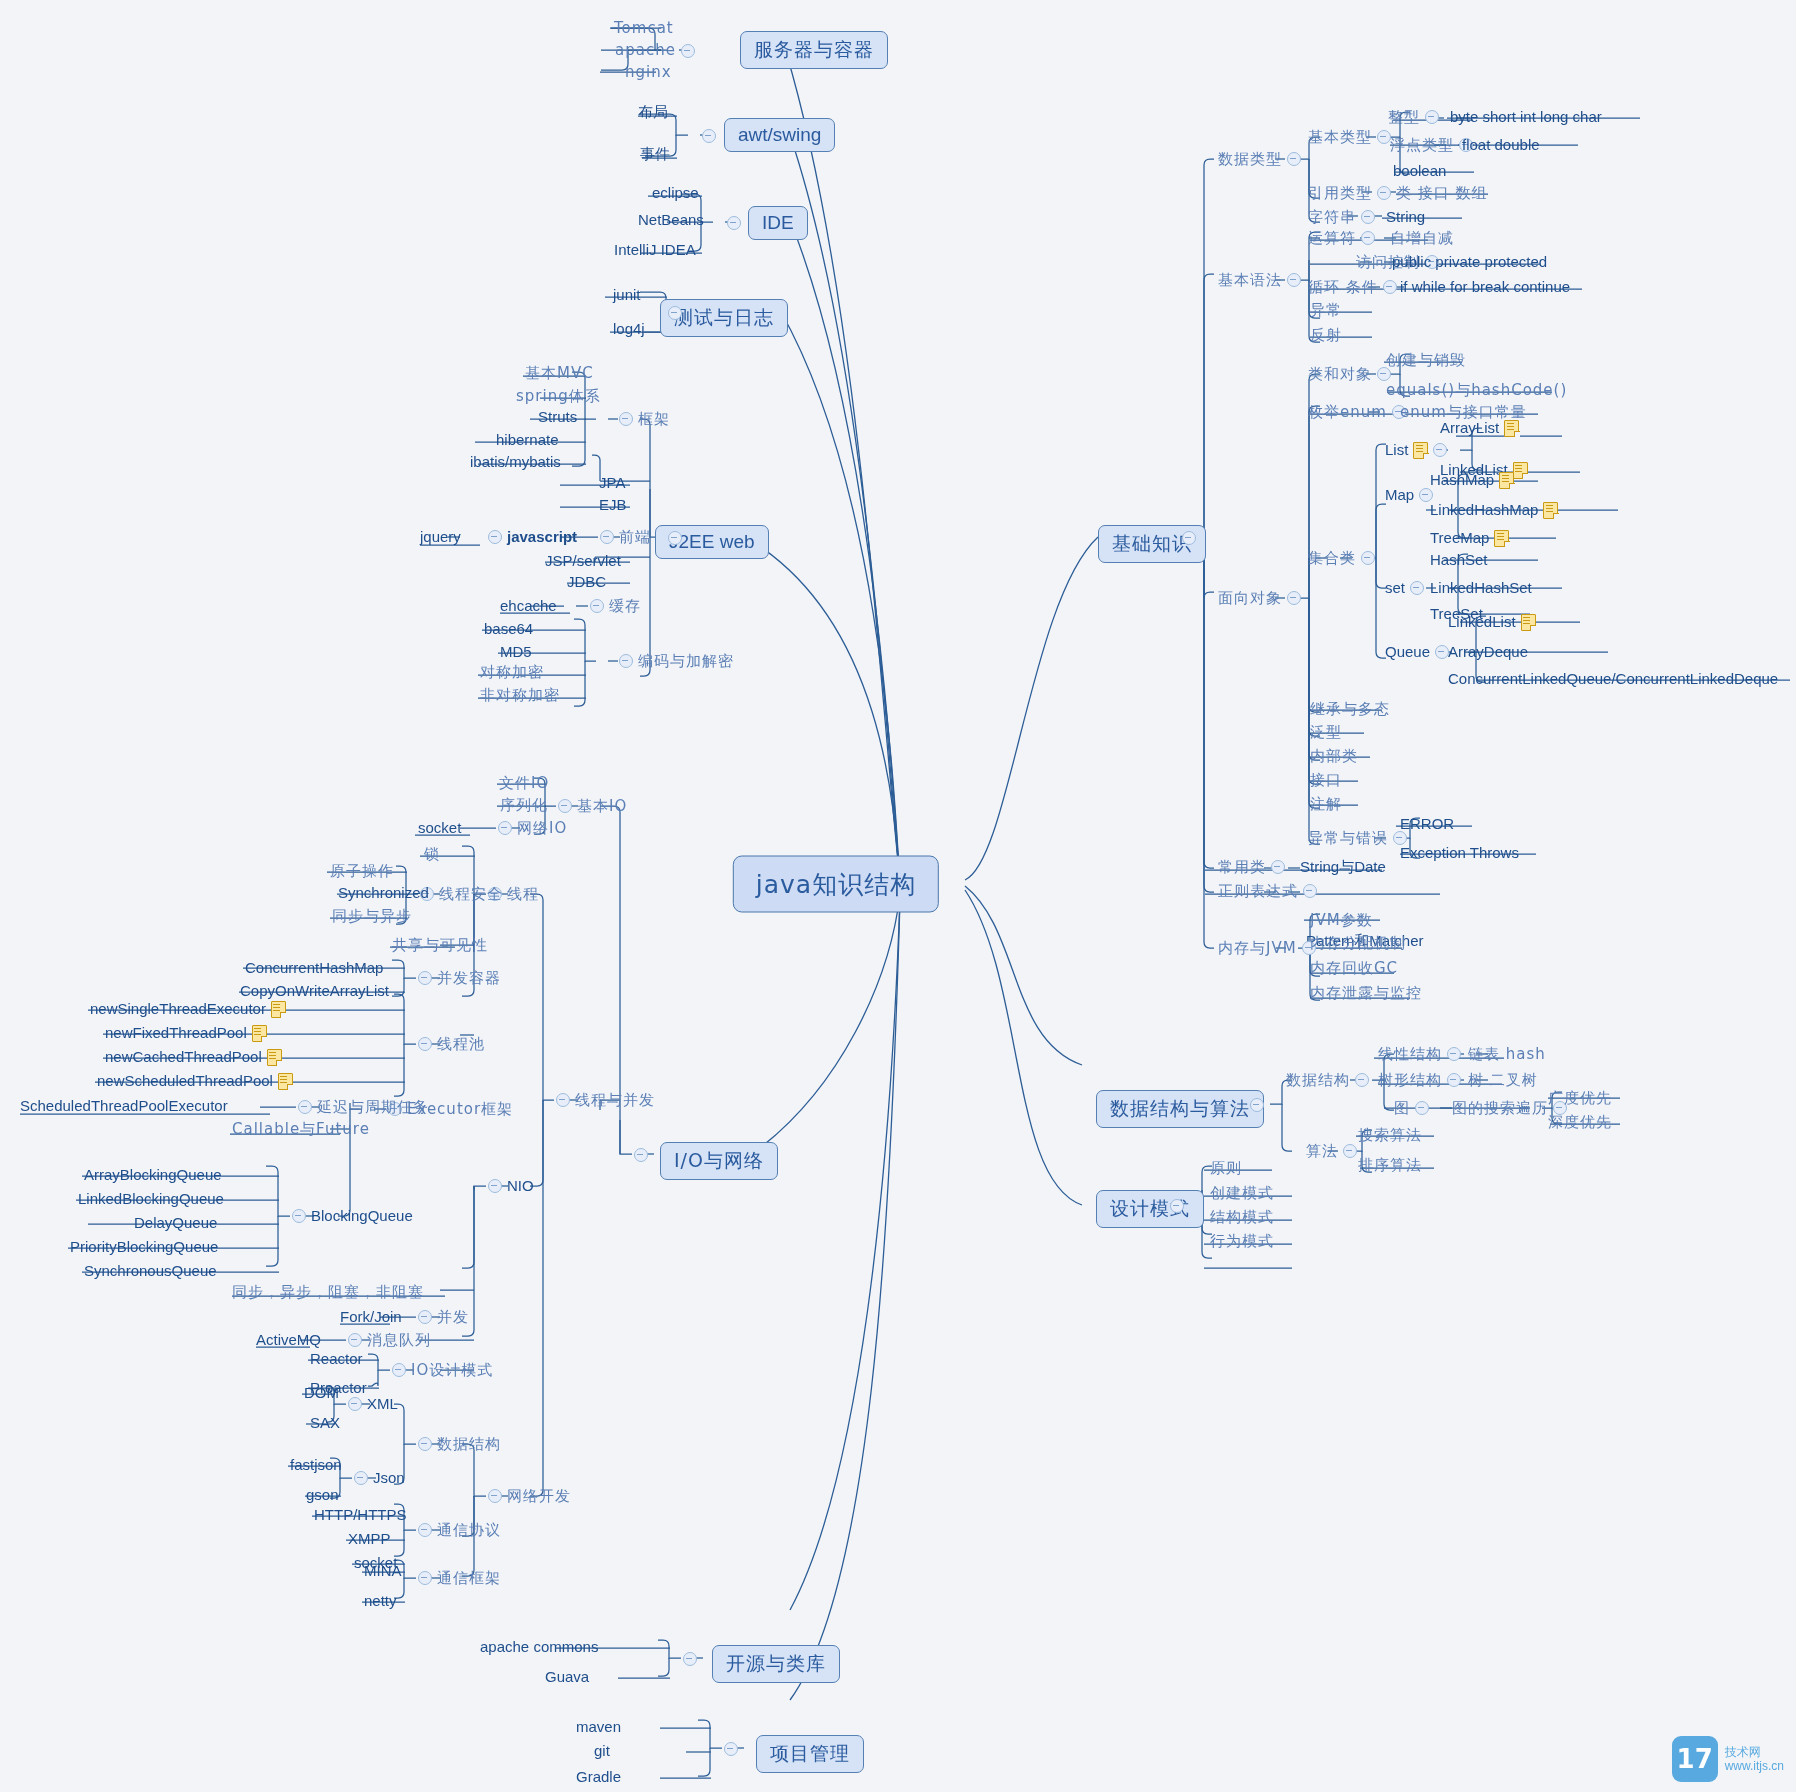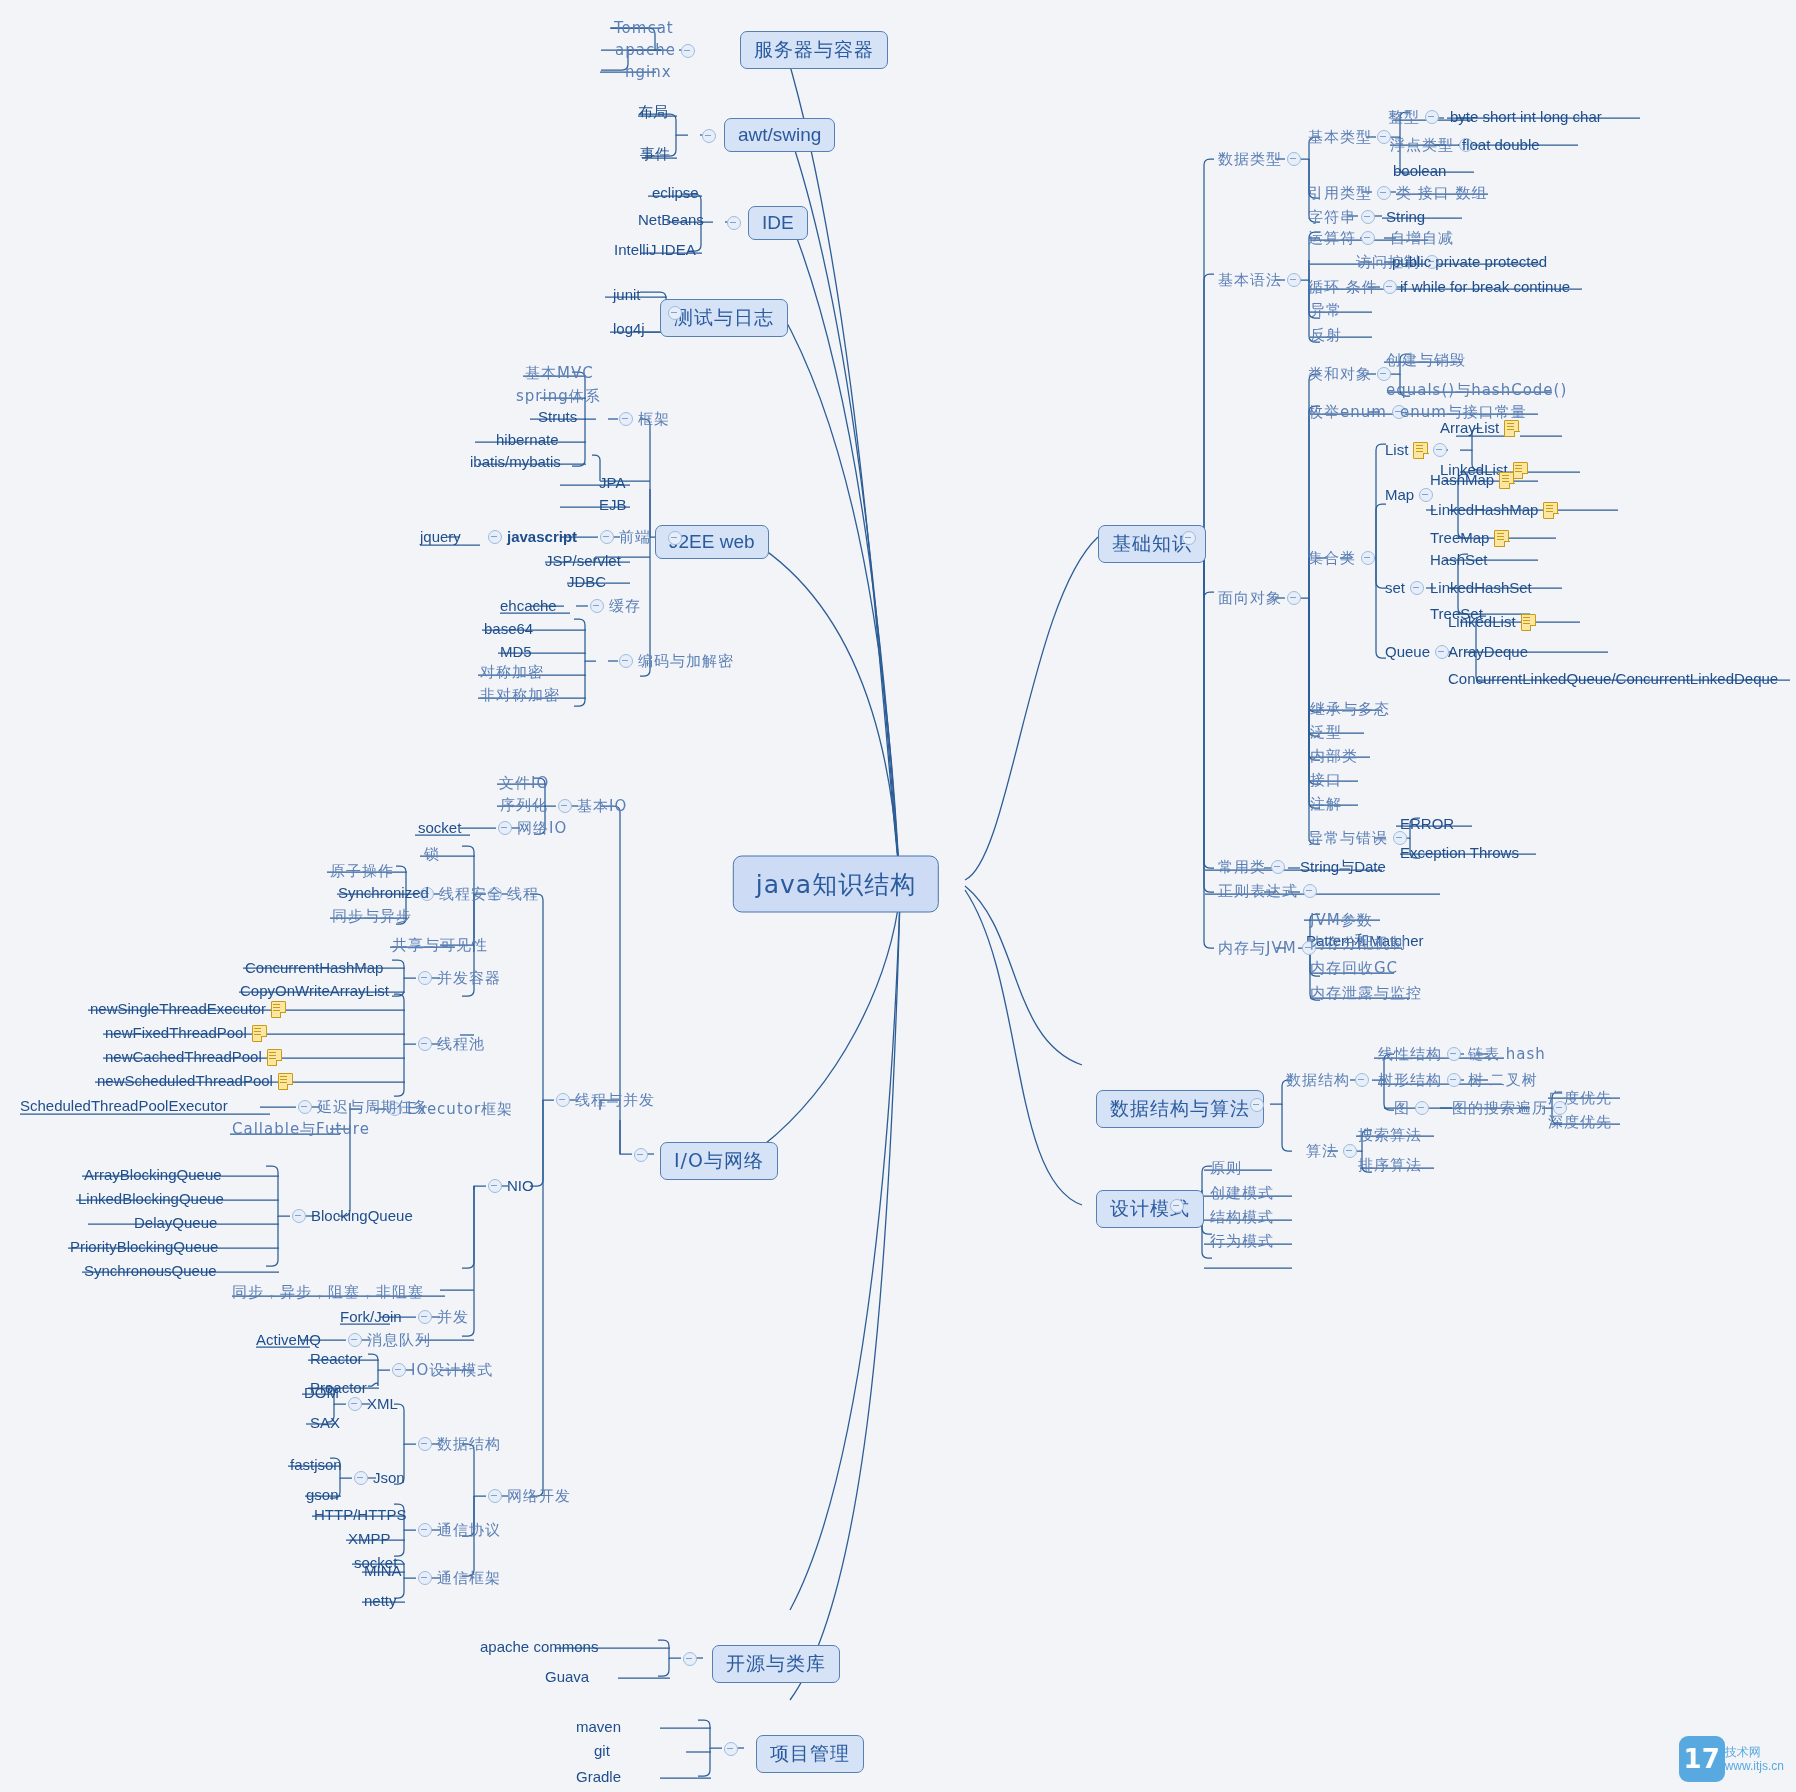--- a/index.html
+++ b/index.html
@@ -74,21 +74,21 @@
   }
   .note::before{
     content:"";position:absolute;left:1.5px;top:2px;width:7px;height:1.3px;
     background:#c99a12;box-shadow:0 3px 0 #c99a12,0 6px 0 #c99a12;
   }
   .note::after{
     content:"";position:absolute;right:-1.4px;bottom:-1.4px;width:5px;height:5px;
     background:#f2f4f8;border-left:1.4px solid #c99a12;border-top:1.4px solid #c99a12;
   }
   .wm{
-    position:absolute;right:12px;bottom:10px;display:flex;align-items:center;gap:0;opacity:.92;
+    position:absolute;right:12px;bottom:10px;display:flex;align-items:center;gap:7px;opacity:.92;
   }
   .wm .sq{
     width:46px;height:46px;border-radius:9px;background:#4ba3dd;color:#fff;
     display:flex;align-items:center;justify-content:center;font-size:26px;font-weight:bold;
     font-family:"DejaVu Sans","Liberation Sans",sans-serif;
   }
   .wm .tx{display:flex;flex-direction:column;color:#4ba3dd;font-size:12px;line-height:14px;}
 </style>
 </head>
 <body>

